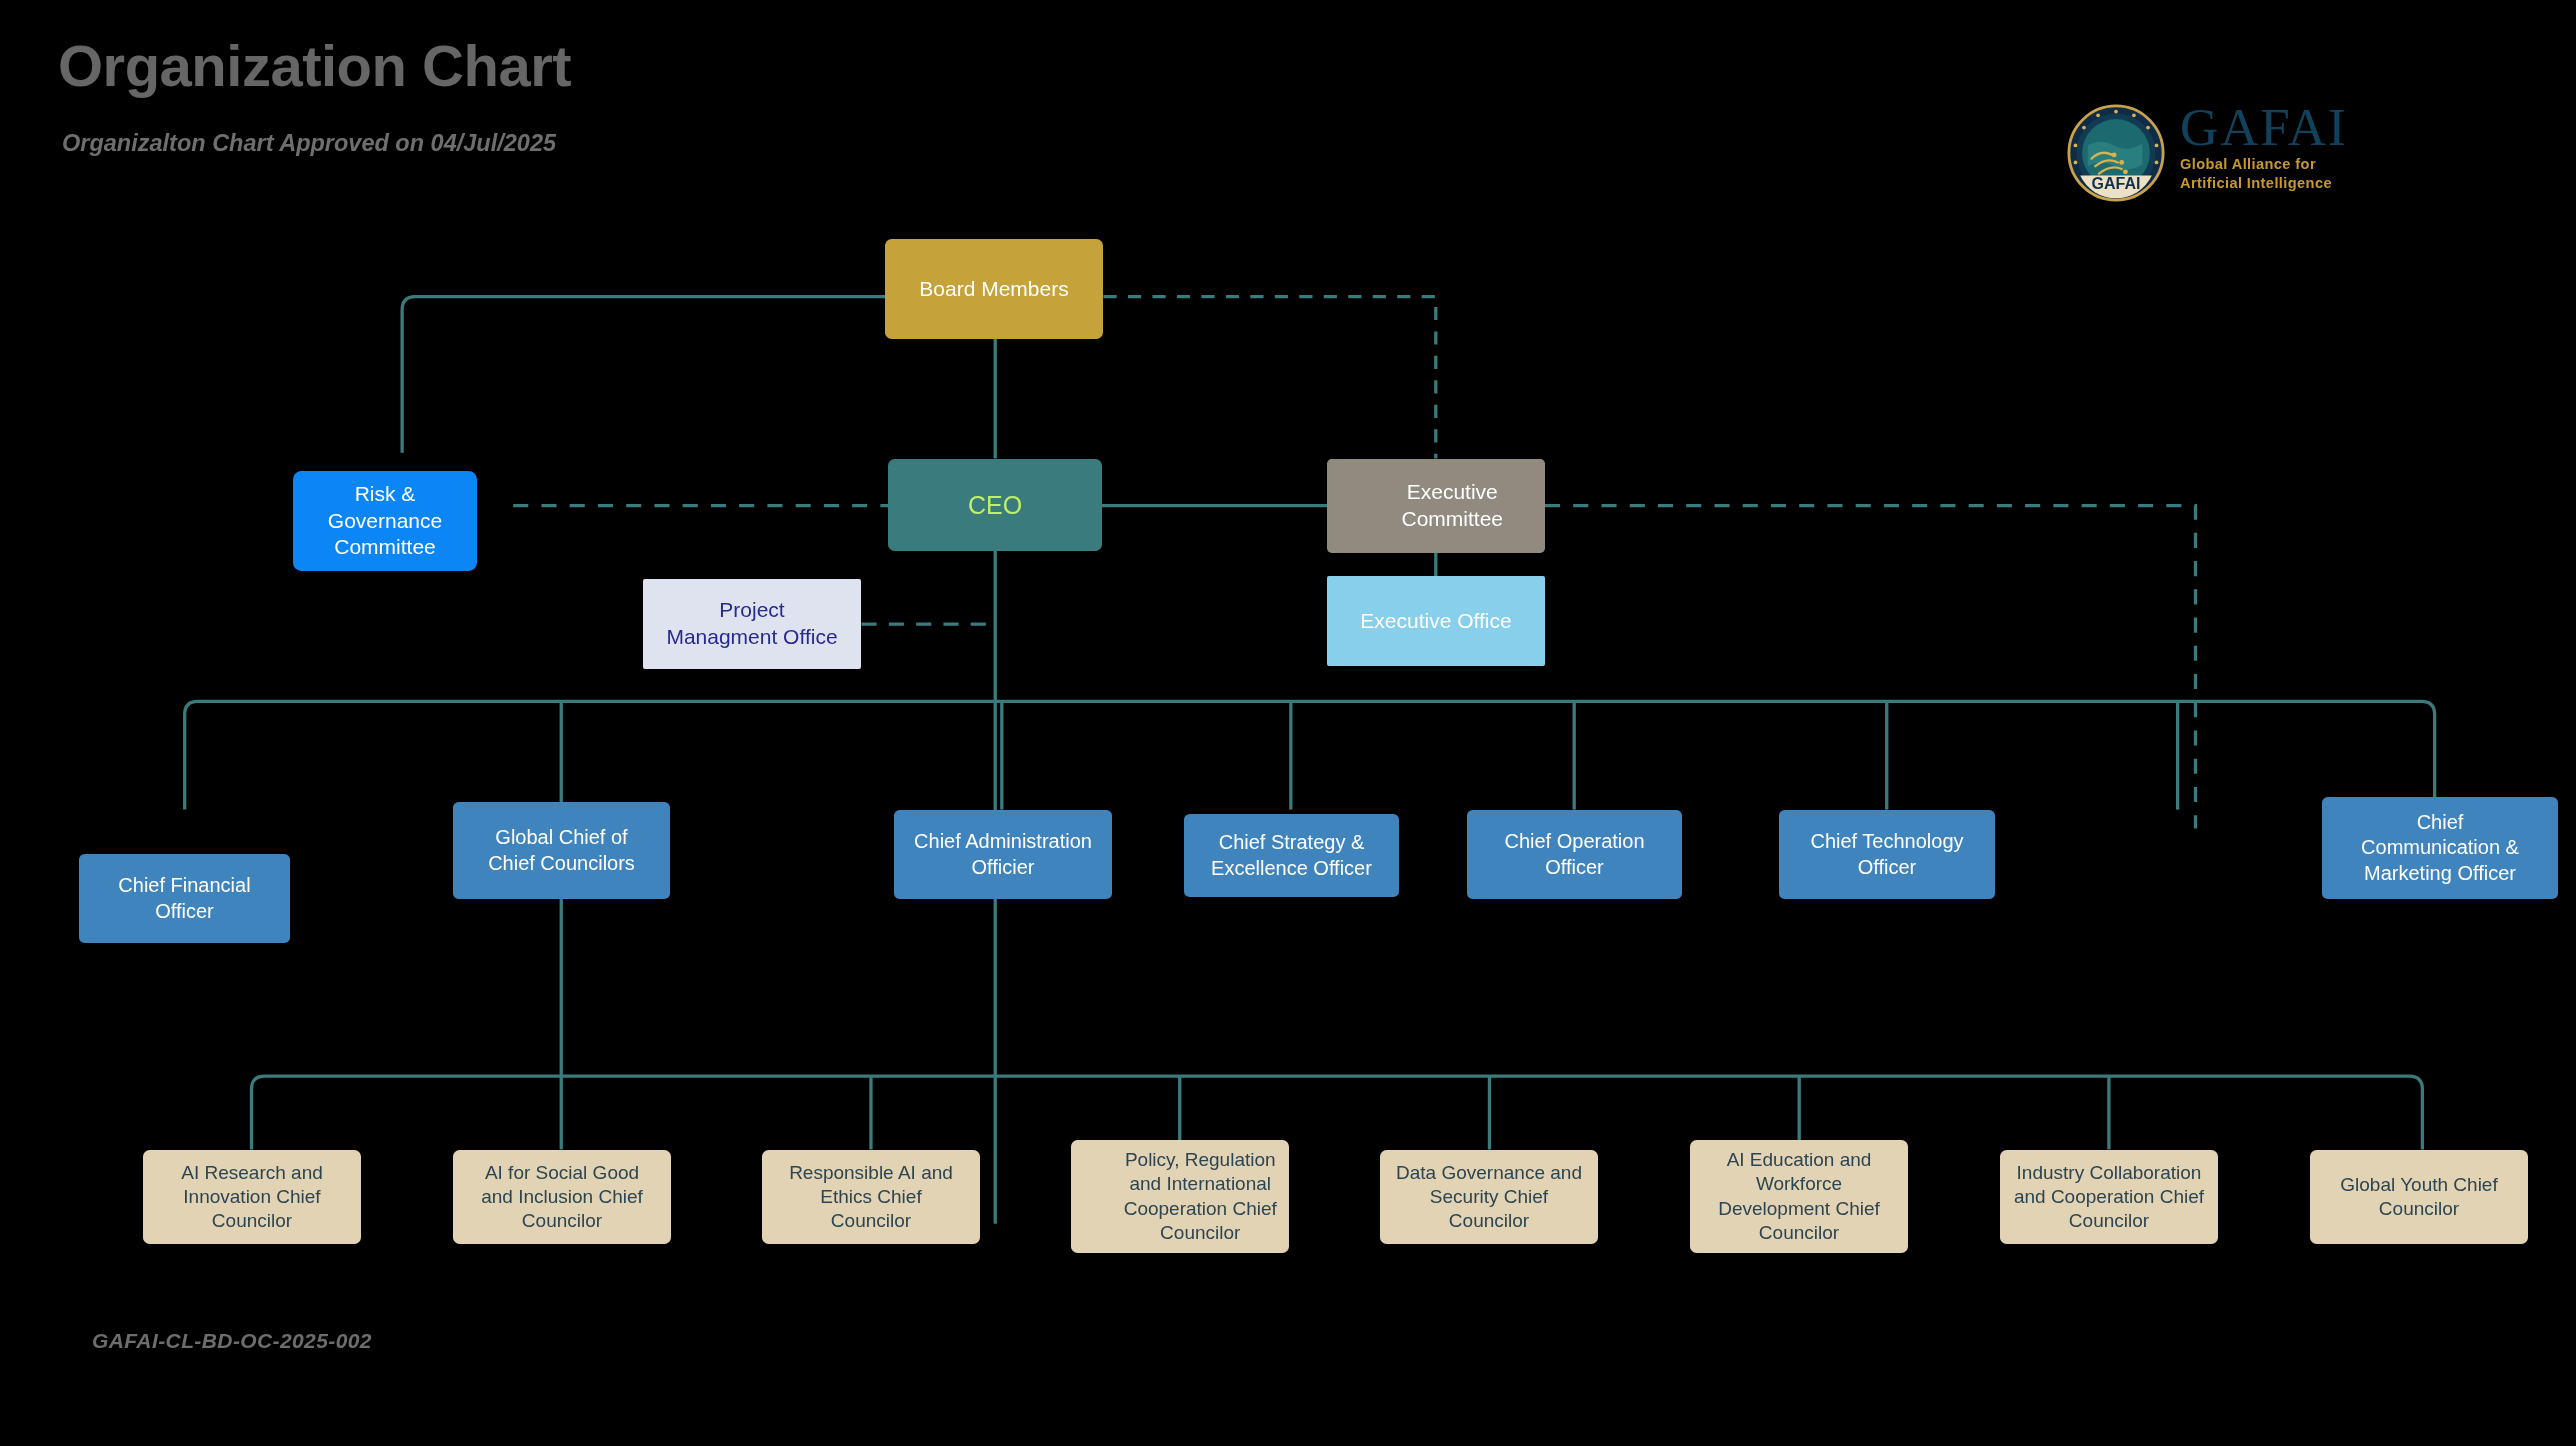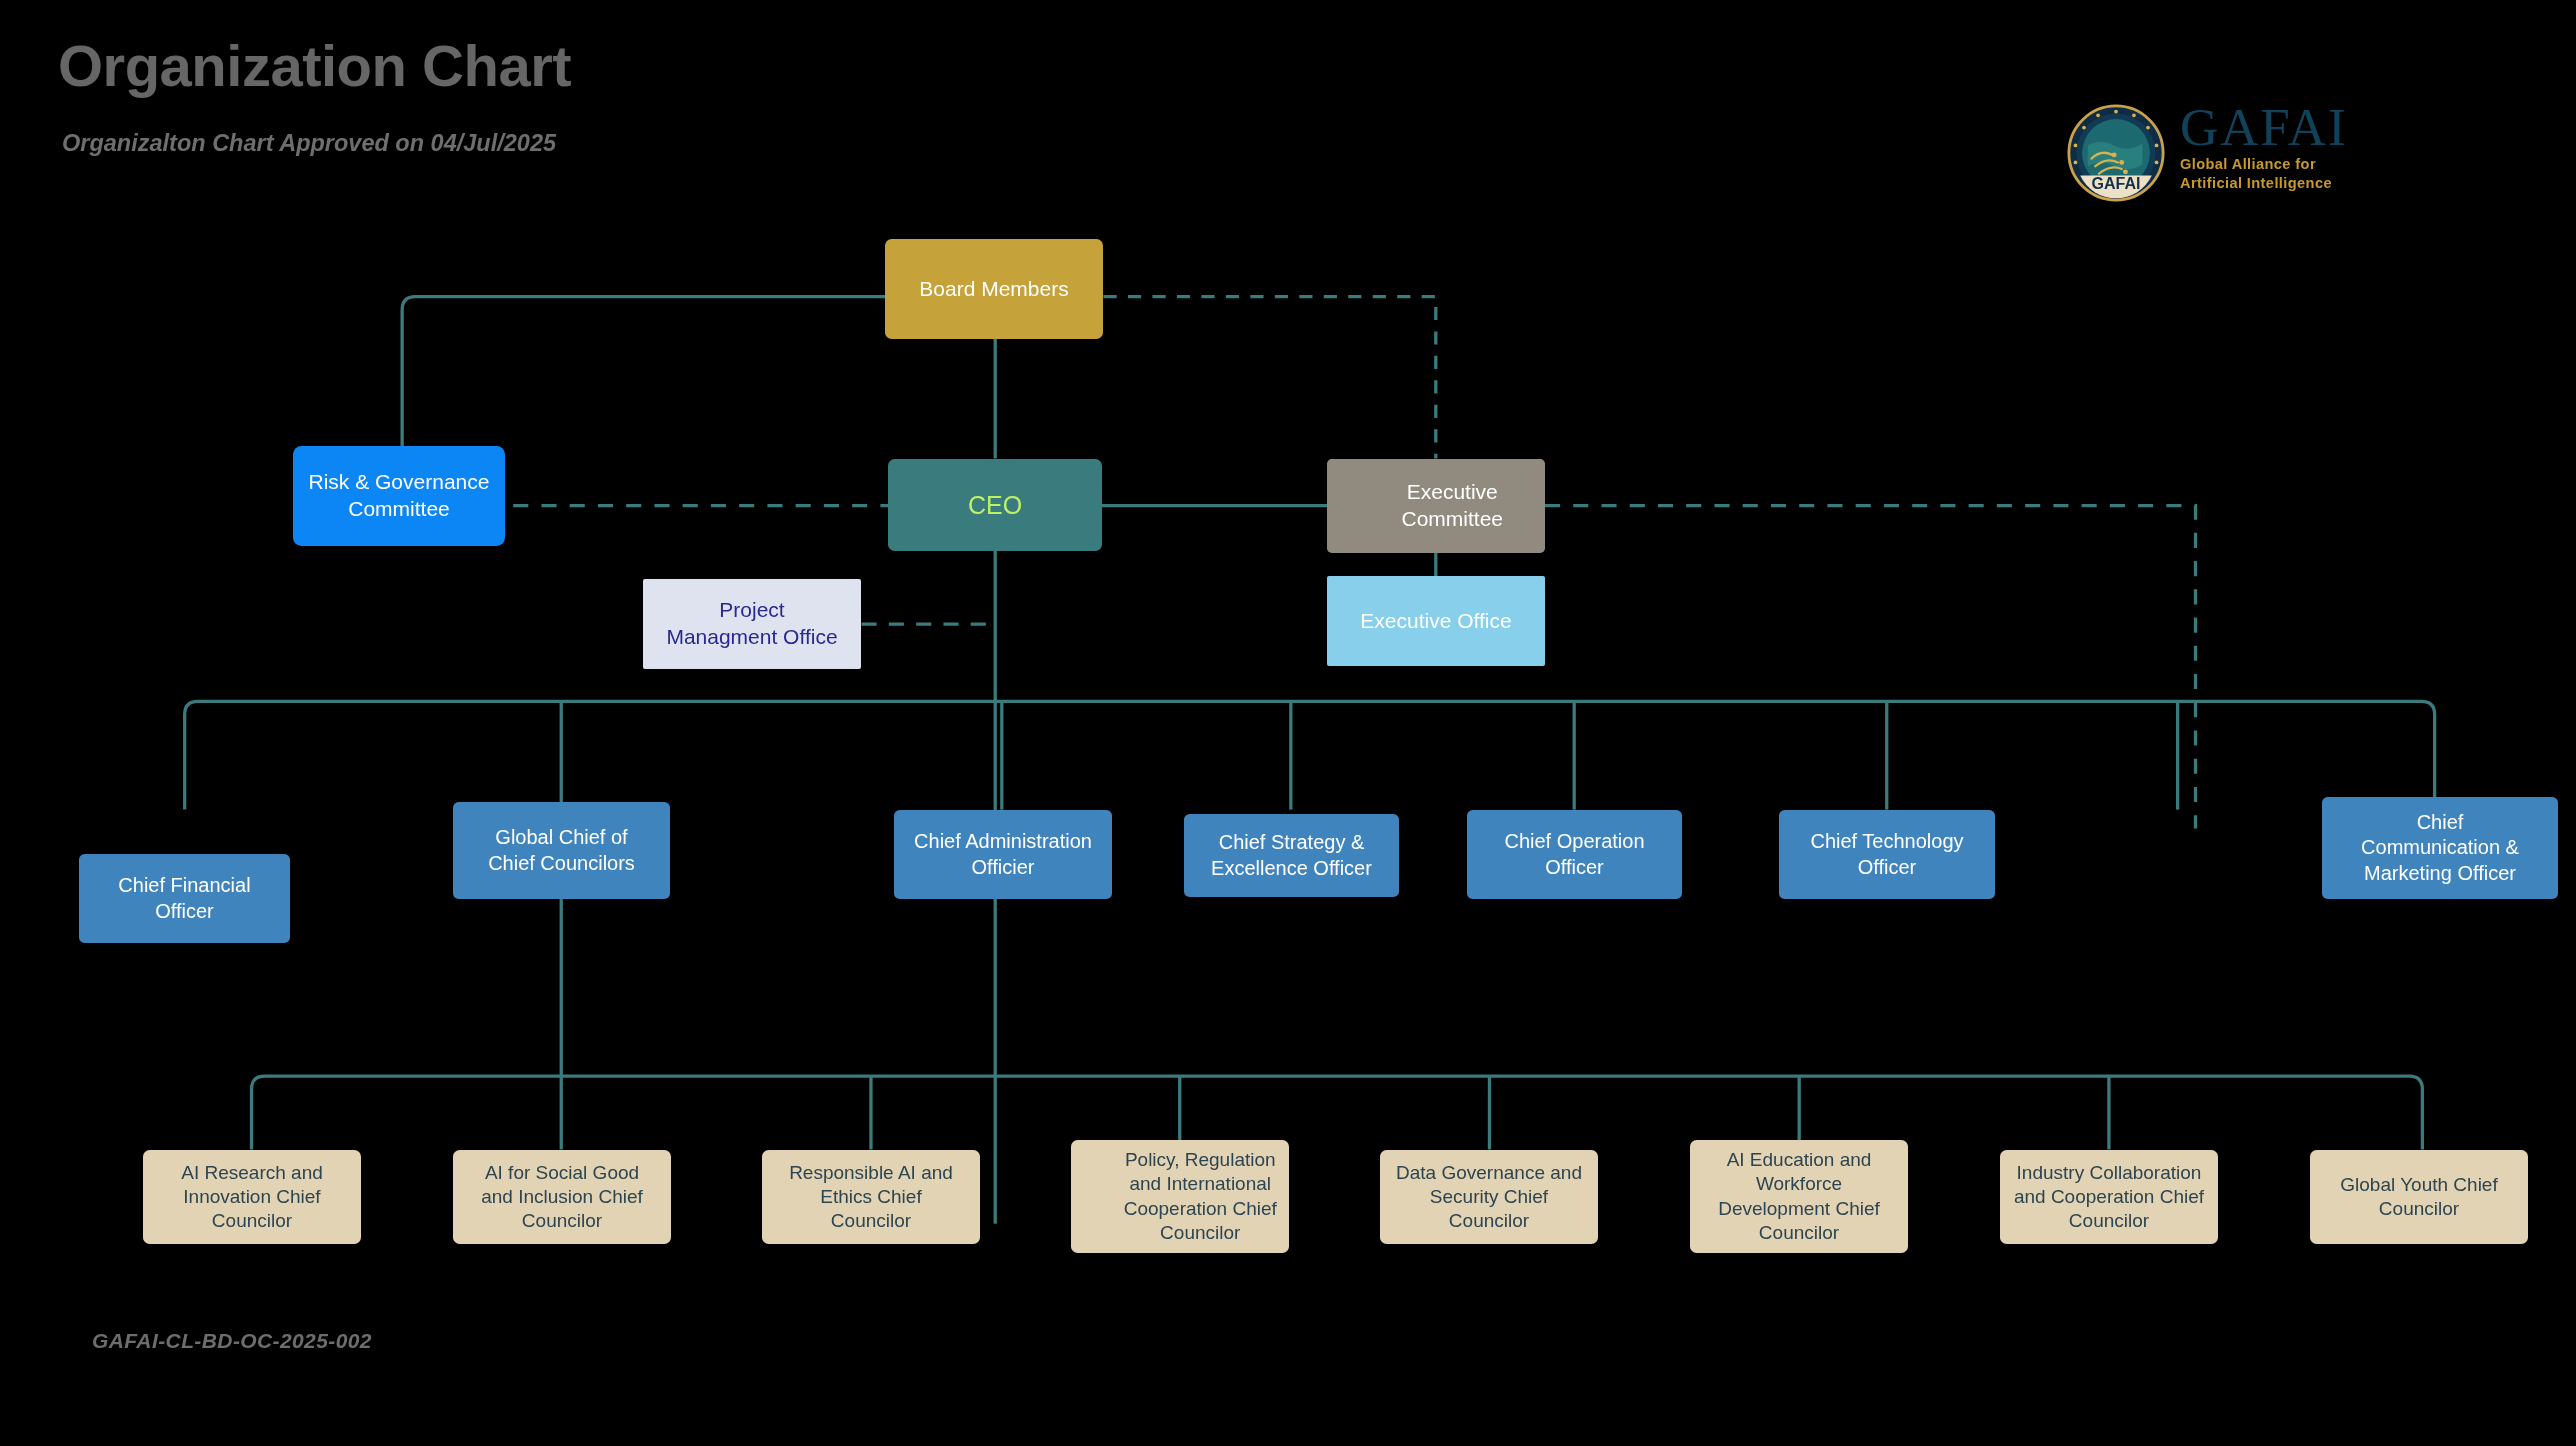--- a/index.html
+++ b/index.html
@@ -244,21 +244,21 @@
       <path d="M1582 1143 V1221"></path>
       <path d="M1911 1143 V1221"></path>
       <path d="M2240 1143 V1221"></path>
     </g>
   </svg>
 
   <div class="node n-board" style="left:885px; top:239px; width:218px; height:100px;">
     <span class="node-label">Board Members</span>
   </div>
 
-  <div class="node n-risk" style="left:293px; top:446px; width:212px; height:100px;">
+  <div class="node n-risk" style="left:293px; top:471px; width:184px; height:100px;">
     <span class="node-label">Risk &amp; Governance
 Committee</span>
   </div>
 
   <div class="node n-ceo" style="left:888px; top:459px; width:214px; height:92px;">
     <span class="node-label">CEO</span>
   </div>
 
   <div class="node n-exec-committee" style="left:1327px; top:459px; width:218px; height:94px;padding-left:40px;">
     <span class="node-label">Executive Committee</span>

